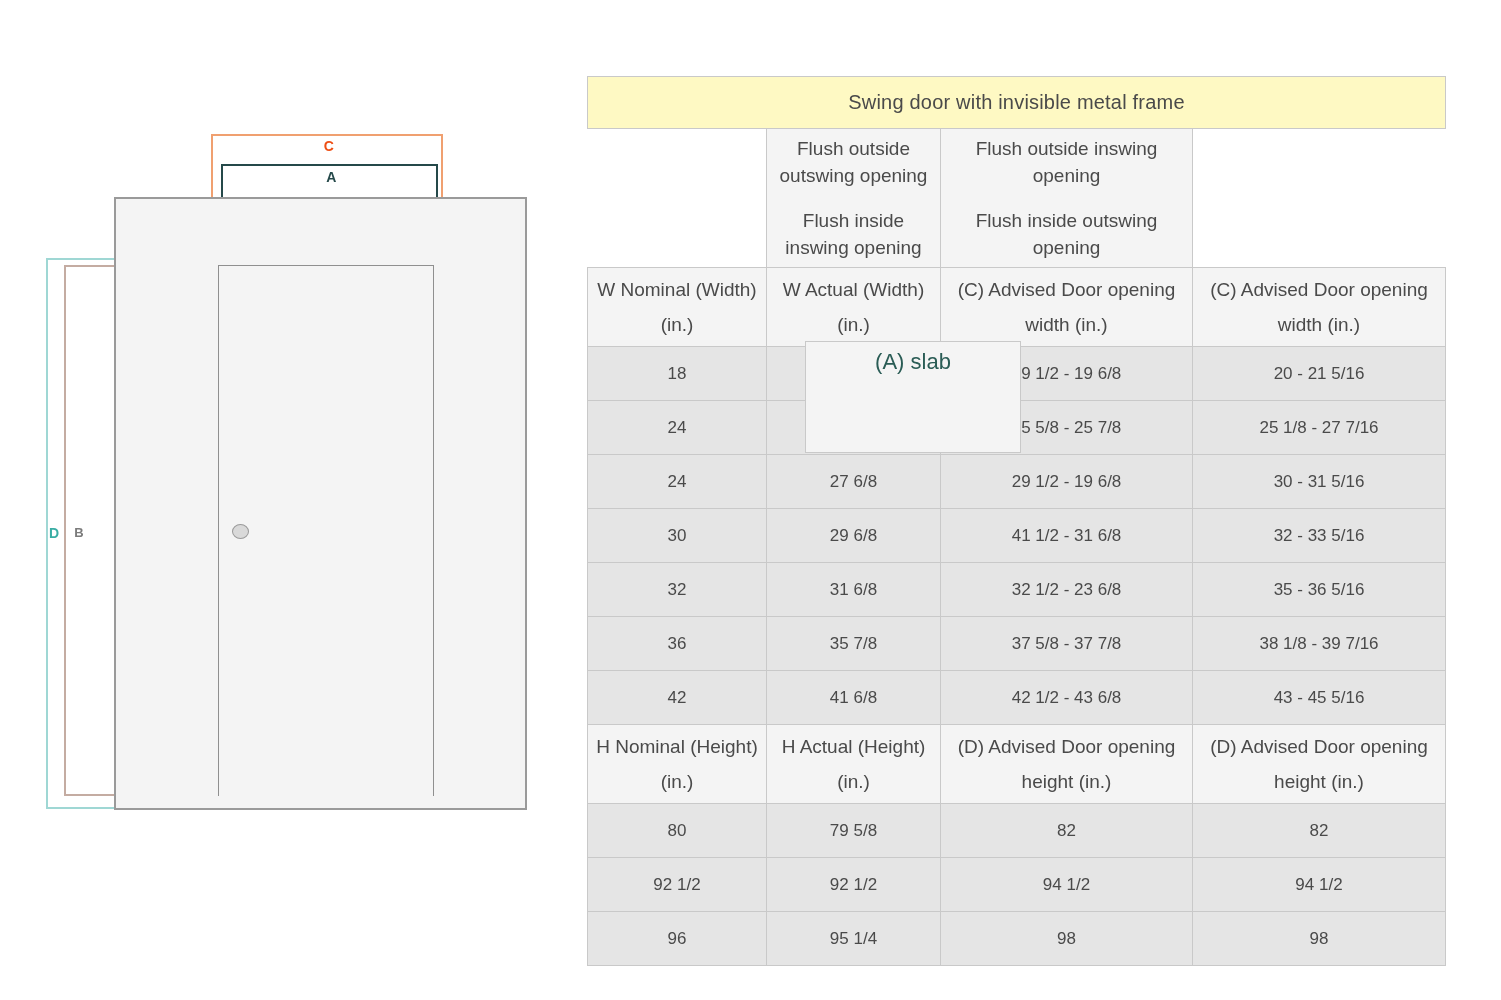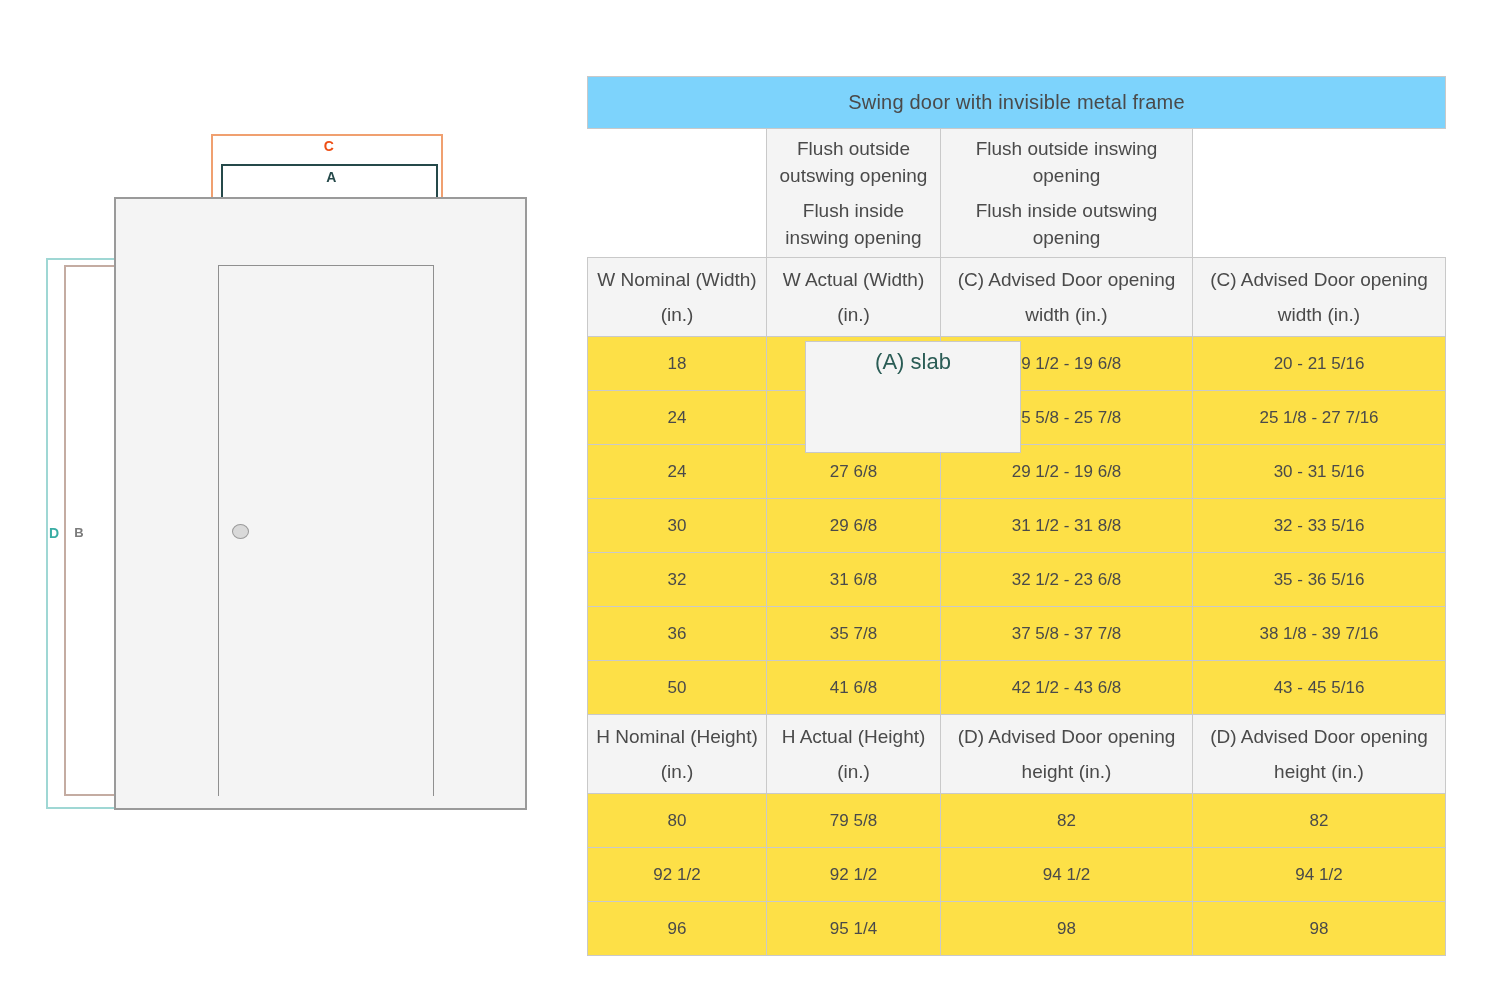--- a/index.html
+++ b/index.html
@@ -174,56 +174,56 @@
     vertical-align: middle;
     color: #4a4a4a;
     font-weight: 400;
   }
   .col-w1 { width: 179px; }
   .col-w2 { width: 174px; }
   .col-w3 { width: 252px; }
   .col-w4 { width: 253px; }
 
   .title-cell {
-    background: #7dd3fc;
+    background: #fef9c3;
     height: 52px;
     font-size: 20px;
     font-weight: 700;
     color: #3d3d3d;
     letter-spacing: 0.2px;
   }
   .grp-cell {
     background: #f4f4f4;
     height: 112px;
     font-size: 19px;
     line-height: 27px;
     color: #4a4a4a;
     padding: 6px 10px;
   }
   .grp-cell.slab {
     font-size: 22px;
   }
-  .grp-cell .sub-top { margin-bottom: 8px; }
+  .grp-cell .sub-top { margin-bottom: 18px; }
   .teal-strong { color: #2a5c55; }
 
   .hdr-cell {
     background: #f4f4f4;
     height: 61px;
     font-size: 19px;
     line-height: 35px;
     padding: 4px 6px;
     color: #4a4a4a;
   }
   .hdr-orange { color: #ef5a1e; }
   .hdr-teal   { color: #2fa79d; }
 
   .data-cell {
     height: 54px;
     font-size: 17px;
-    background: #fde047;
+    background: #e5e5e5;
     color: #4a4a4a;
   }
 </style>
 </head>
 <body>
 
 <div id="root">
 
   <div id="diagram">
 
@@ -297,37 +297,37 @@
         </tr>
         <tr>
           <td class="data-cell">24</td>
           <td class="data-cell">27 6/8</td>
           <td class="data-cell">29 1/2 - 19 6/8</td>
           <td class="data-cell">30 - 31 5/16</td>
         </tr>
         <tr>
           <td class="data-cell">30</td>
           <td class="data-cell">29 6/8</td>
-          <td class="data-cell">31 1/2 - 31 8/8</td>
+          <td class="data-cell">41 1/2 - 31 6/8</td>
           <td class="data-cell">32 - 33 5/16</td>
         </tr>
         <tr>
           <td class="data-cell">32</td>
           <td class="data-cell">31 6/8</td>
           <td class="data-cell">32 1/2 - 23 6/8</td>
           <td class="data-cell">35 -  36 5/16</td>
         </tr>
         <tr>
           <td class="data-cell">36</td>
           <td class="data-cell">35 7/8</td>
           <td class="data-cell">37 5/8 - 37 7/8</td>
           <td class="data-cell">38 1/8 - 39 7/16</td>
         </tr>
         <tr>
-          <td class="data-cell">50</td>
+          <td class="data-cell">42</td>
           <td class="data-cell">41 6/8</td>
           <td class="data-cell">42 1/2 - 43 6/8</td>
           <td class="data-cell">43 - 45 5/16</td>
         </tr>
 
         <tr>
           <td class="hdr-cell">H Nominal (Height) (in.)</td>
           <td class="hdr-cell">H Actual (Height) (in.)</td>
           <td class="hdr-cell hdr-teal">(D) Advised Door opening height (in.)</td>
           <td class="hdr-cell hdr-teal">(D) Advised Door opening height (in.)</td>

